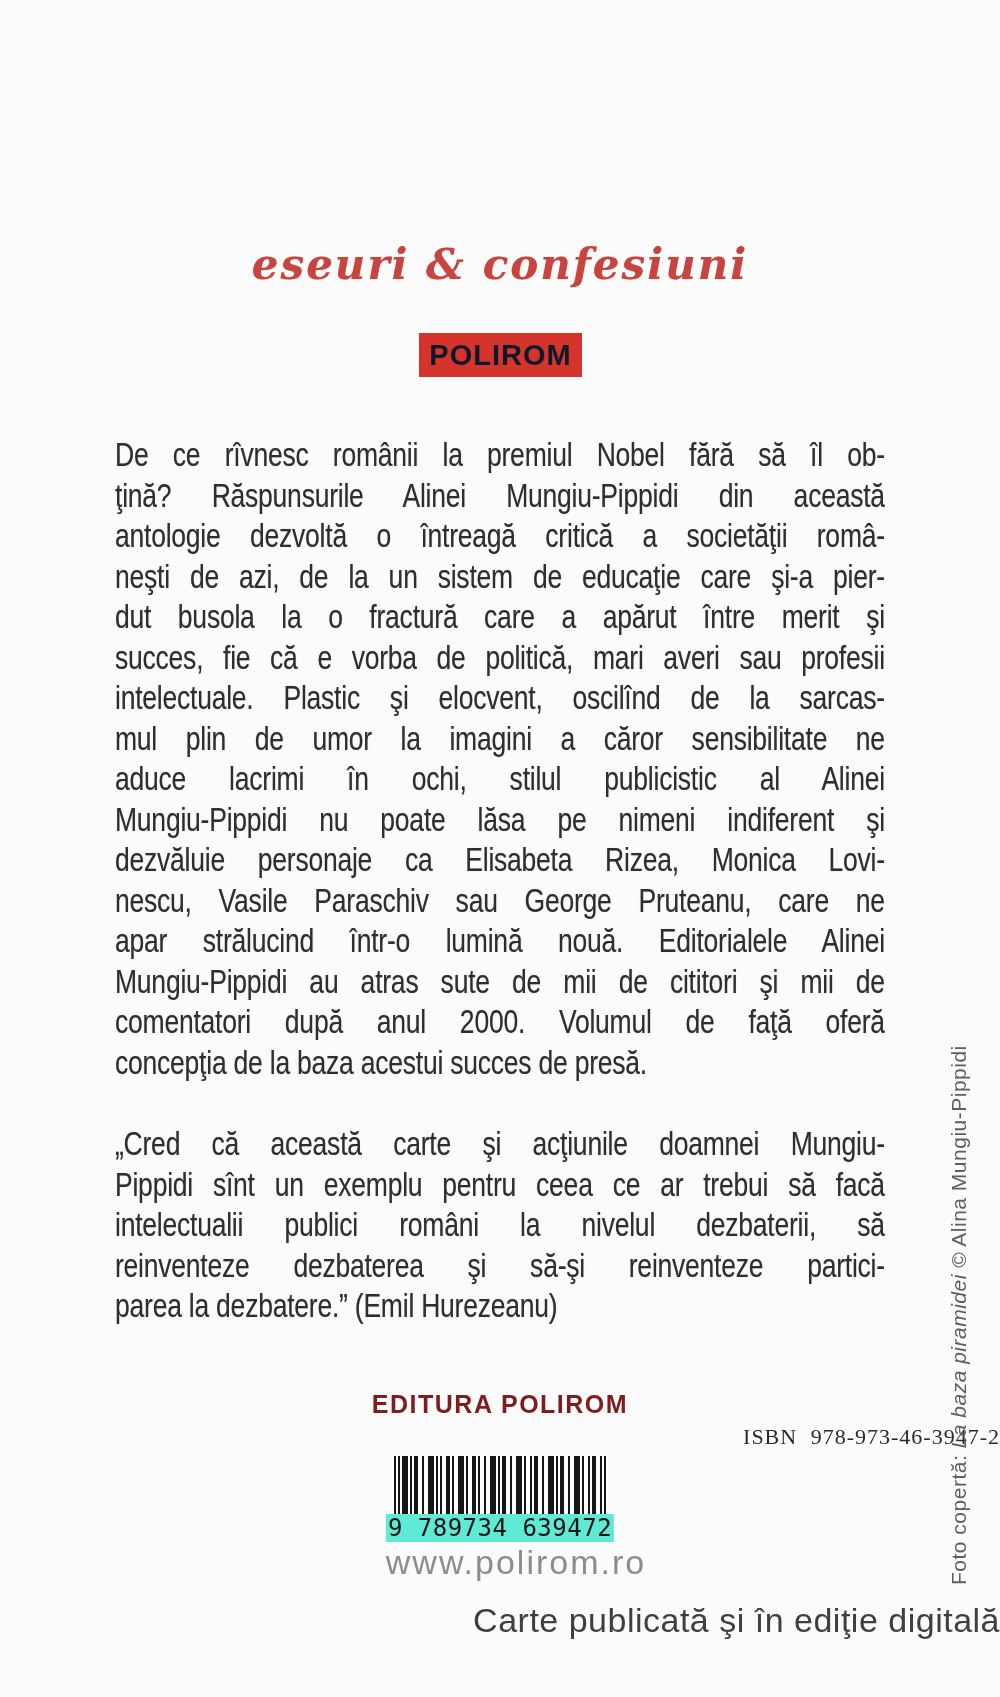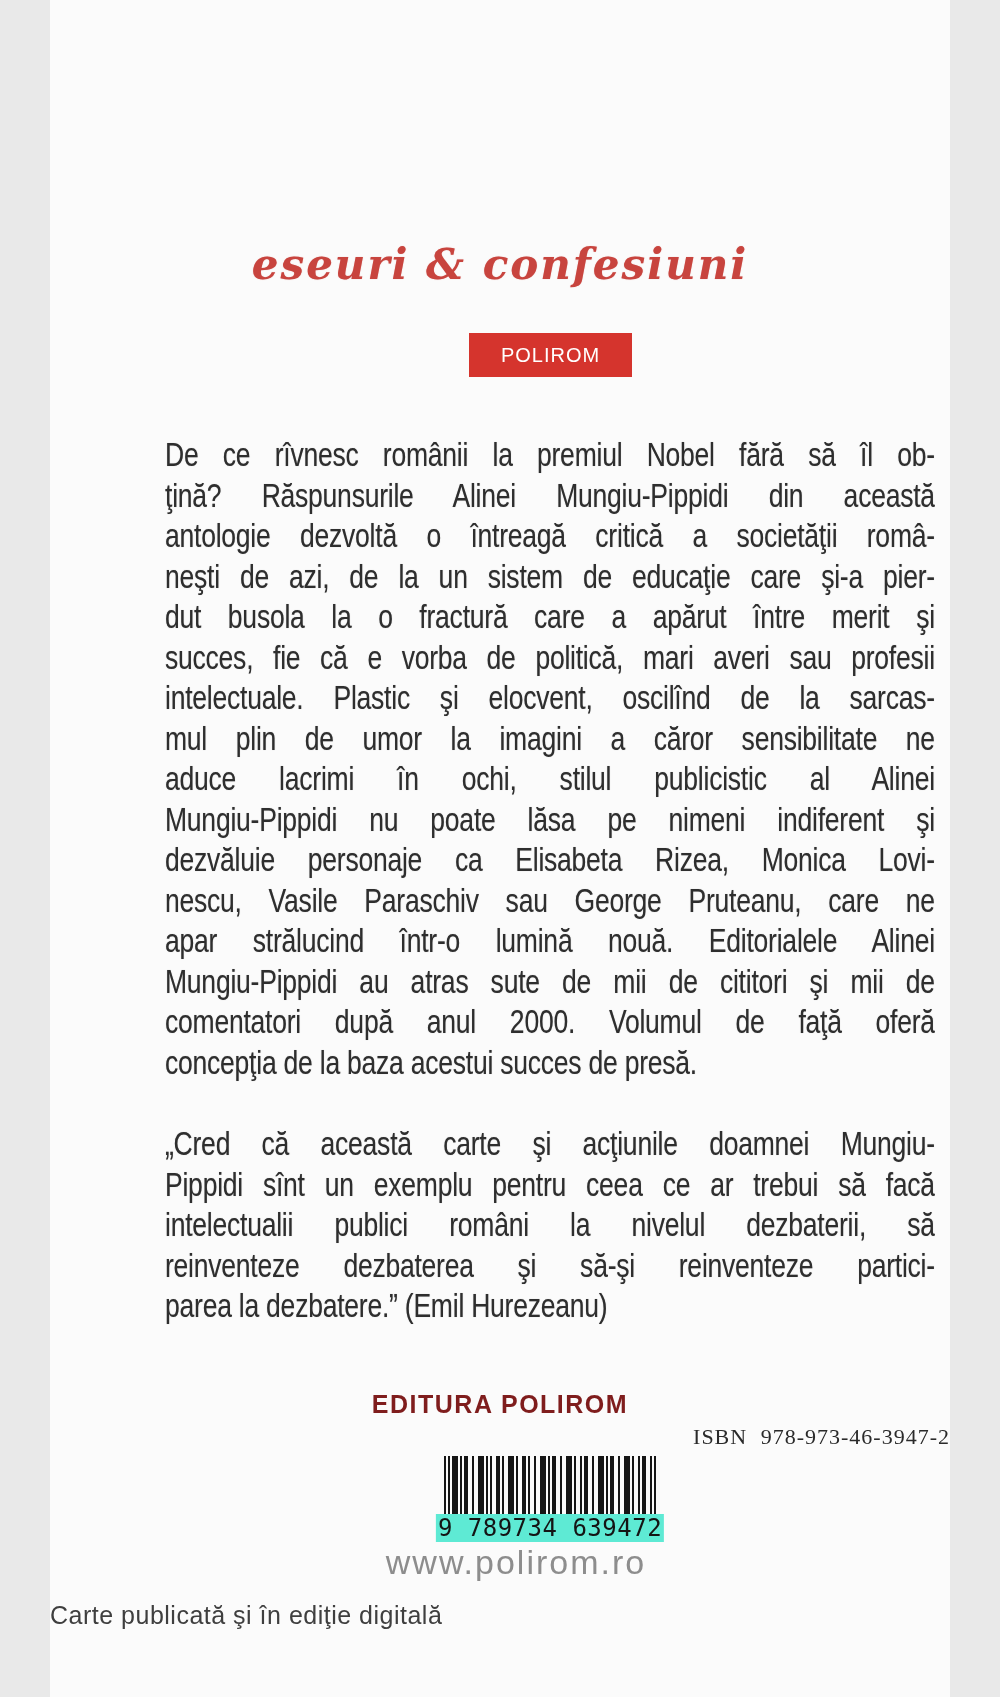--- a/index.html
+++ b/index.html
@@ -1,18 +1,18 @@
 <!DOCTYPE html>
 <html><head>
 <meta charset="utf-8">
 <style>
   html,body{margin:0;padding:0;background:#e9e9e9;}
   .page{
     position:relative;
-    width:900px;height:1697px;
+    width:1000px;height:1697px;
     margin:0 auto;
     background:#fbfbfb;
     font-family:"Liberation Sans", sans-serif;
     overflow:hidden;
   }
   
   .series-script{
     position:absolute;top:240px;left:0;width:100%;
     text-align:center;
     font-family:"DejaVu Serif", serif;
@@ -21,21 +21,21 @@
     color:#c8443e;
     text-shadow:0 0 1px rgba(200,68,62,.4);
   }
   .logo-box{
     position:absolute;top:333px;left:419px;
     width:163px;height:44px;
     background:#d5342d;
     display:flex;align-items:center;justify-content:center;
   }
   .logo-box span{
-    color:#ffffff;font-weight:normal;font-size:20px;letter-spacing:1px;
+    color:#0f172a;font-weight:bold;font-size:29px;letter-spacing:1px;
   }
   
   .body-block{position:absolute;left:115px;top:434px;width:770px;}
   .para{
     width:987px;
     transform:scaleX(0.78);
     transform-origin:0 0;
     font-size:34px;line-height:40.5px;
     letter-spacing:-0.3px;
     color:#2e2e2e;
@@ -74,22 +74,22 @@
   }
   .website{
     position:absolute;top:1543px;left:0;width:100%;
     text-align:center;
     font-size:34px;letter-spacing:2px;
     color:#8d8d8d;
     padding-left:16px;
   }
   .digital-note{
     position:absolute;top:1601px;left:0;width:100%;
-    text-align:left;
-    font-size:25px;letter-spacing:0.5px;
+    text-align:right;
+    font-size:34px;letter-spacing:0.5px;
     color:#3f3f3f;
   }
   
   .photo-credit{
     position:absolute;top:1585px;left:947px;
     transform:rotate(-90deg);
     transform-origin:0 0;
     width:560px;
     white-space:nowrap;
     font-size:21px;color:#5f5f5f;letter-spacing:0.5px;

